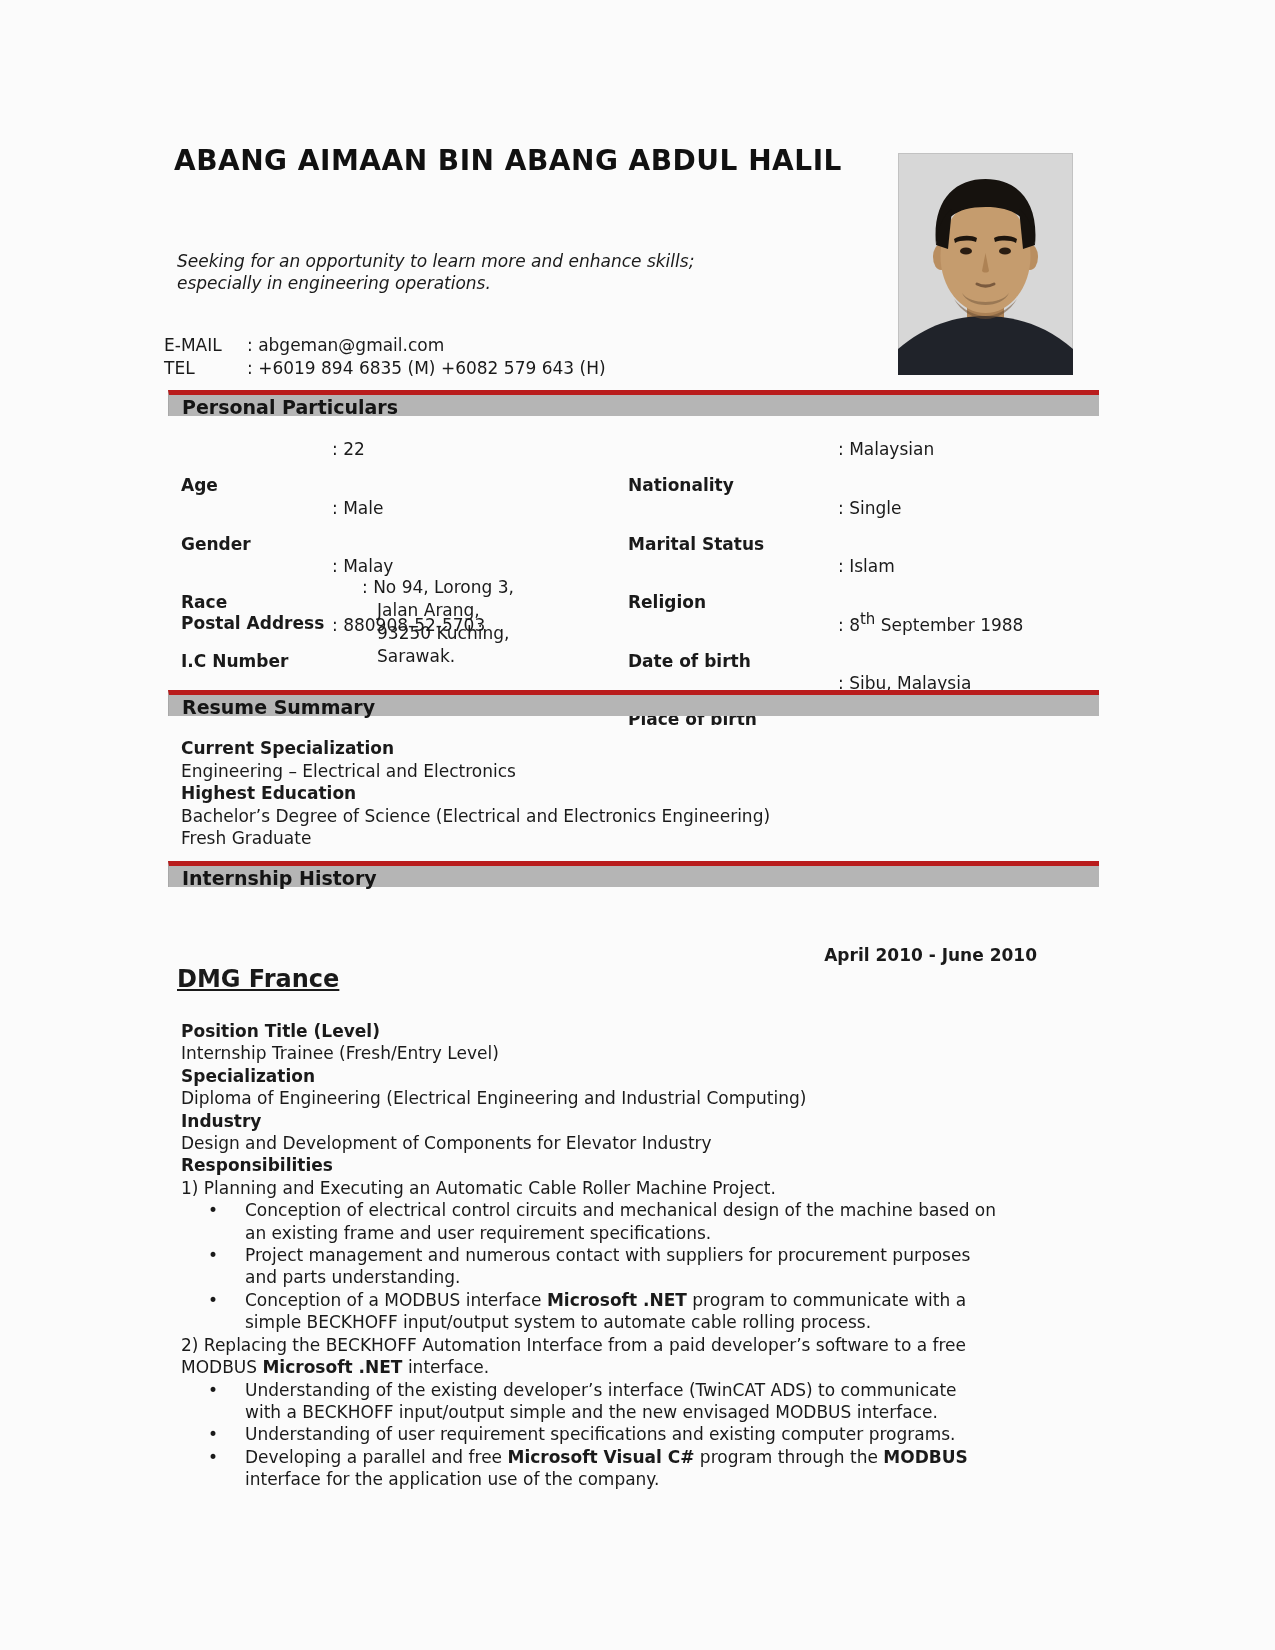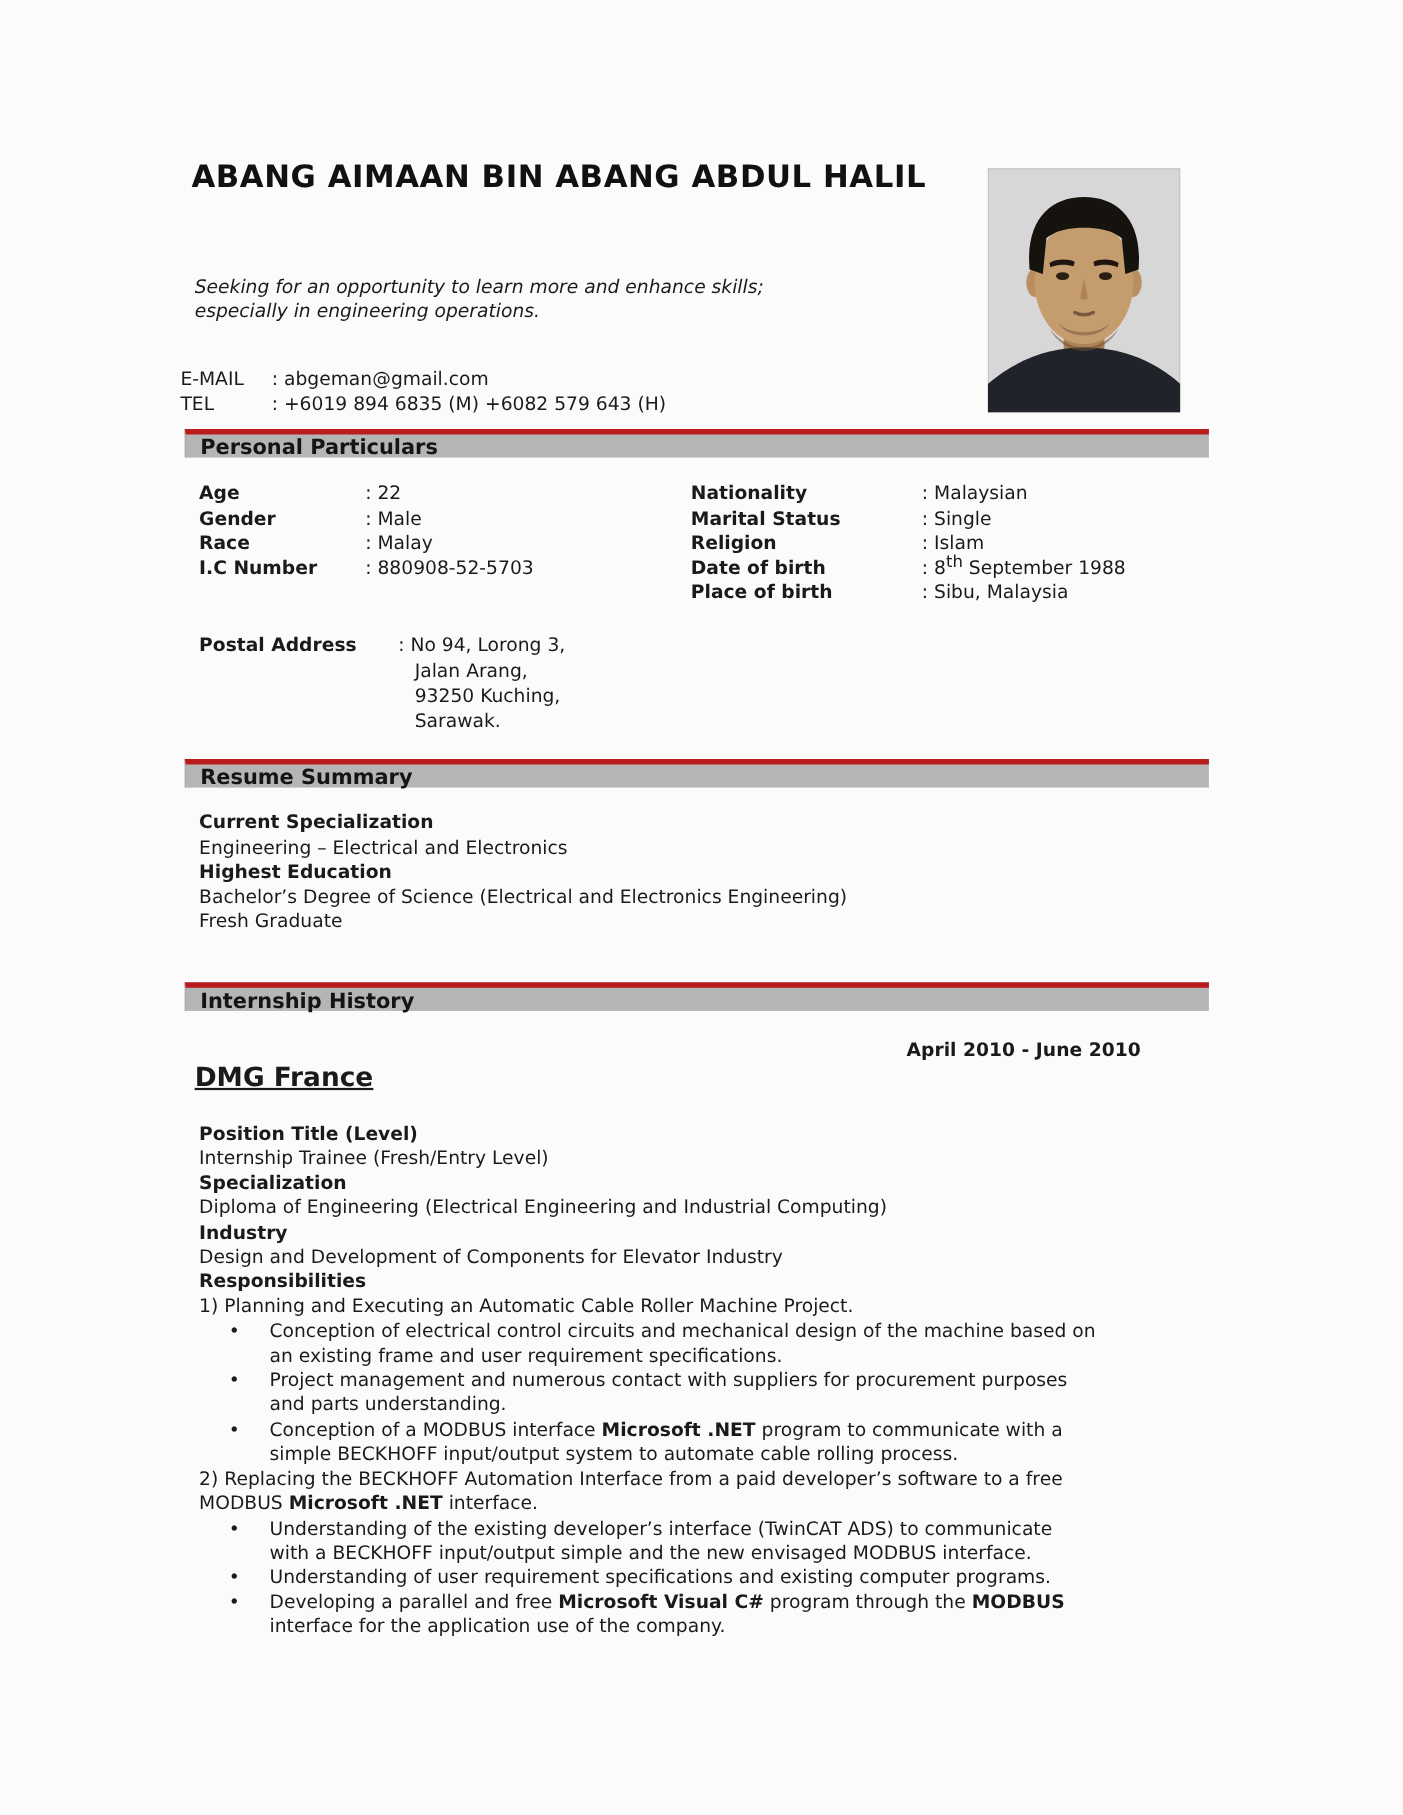--- a/index.html
+++ b/index.html
@@ -20,26 +20,26 @@
     font-style:italic; font-size:17px; line-height:22px;
   }
   .contact { position:absolute; left:164px; top:320px; line-height:23px;margin-top:14px; }
   .c-row { display:flex; white-space:nowrap; }
   .c-label { width:83px; }
   .bar {
     position:absolute; left:168px; width:931px; height:26px; box-sizing:border-box;
     background:#b5b5b5; border-top:5px solid #b91c1c; border-left:1px solid #a8a8a8;
     font-weight:bold; font-size:19px; line-height:24px; padding-left:13px; color:#141414;
   }
-  .bar1 { top:390px; } .bar2 { top:690px; } .bar3 { top:893px; }
+  .bar1 { top:390px; } .bar2 { top:690px; } .bar3 { top:861px; }
   .fields { position:absolute; line-height:22.6px; }
   .fields-left  { left:181px; top:438px; }
   .fields-right { left:628px; top:438px; }
   .f-row { display:flex; white-space:nowrap; }
-  .f-label { font-weight:bold; }
+  .f-label { font-weight:bold;margin-top:36px; }
   .fields-left  .f-label { width:151px; }
   .fields-right .f-label { width:210px; }
   .postal { position:absolute; left:181px; top:576px; display:flex; line-height:23px;gap:30px; }
   .postal .f-label { width:151px; font-weight:bold; }
   .postal-lines div:not(:first-child) { padding-left:15px; white-space:nowrap; }
   .summary { position:absolute; left:181px; top:737px; line-height:22.6px; }
   .pair-label { font-weight:bold; white-space:nowrap; }
   .pair-value { white-space:nowrap; }
   .period {
     position:absolute; left:181px; top:945px; width:856px;

